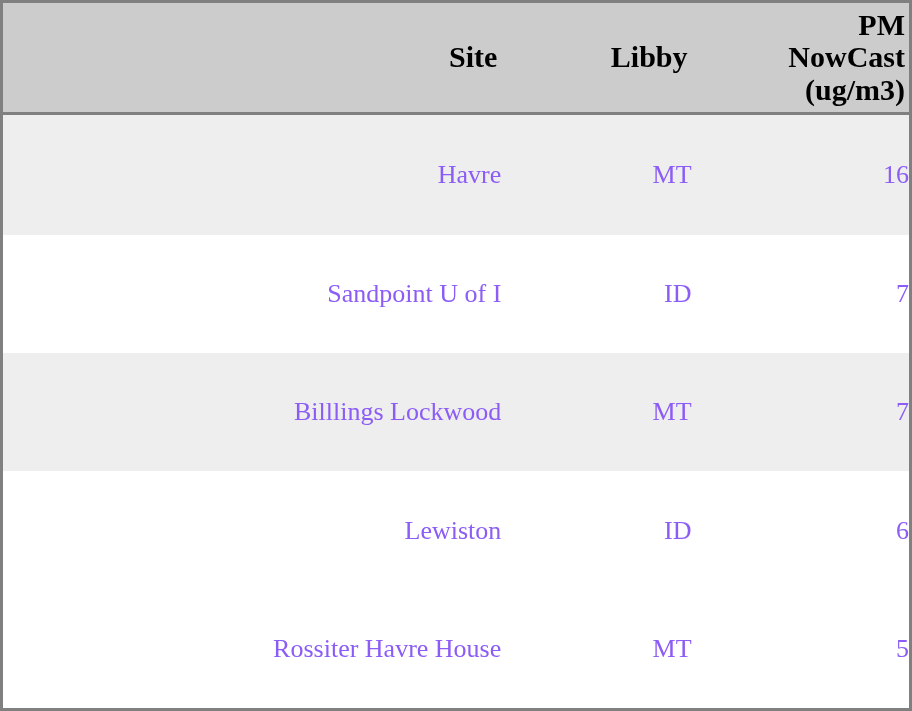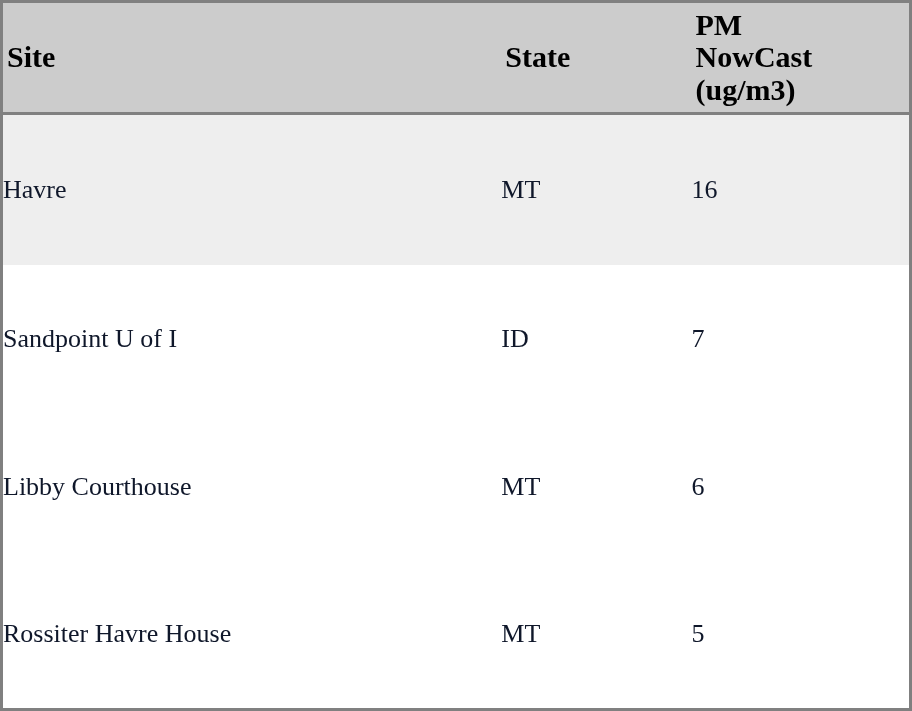--- a/index.html
+++ b/index.html
@@ -27,31 +27,31 @@
     table-layout: fixed;
   }
   thead tr {
     background: #cccccc;
   }
   thead th {
     font-family: "Liberation Serif", serif;
     font-weight: bold;
     font-size: 30px;
     color: #000000;
-    text-align: left;
+    text-align: right;
     vertical-align: middle;
     padding: 6px 4px;
     border-bottom: 3px solid #808080;
     line-height: 1.08;
   }
   tbody td {
     font-family: "Liberation Serif", serif;
     font-size: 26px;
-    color: #0f172a;
-    text-align: left;
+    color: #8b5cf6;
+    text-align: right;
     vertical-align: middle;
     padding: 0;
     height: 58px;
     border: none;
   }
   tbody tr.row-odd {
     background: #eeeeee;
   }
   tbody tr.row-even {
     background: #ffffff;
@@ -69,43 +69,48 @@
       <col class="col-site">
       <col class="col-state">
       <col class="col-value">
     </colgroup>
     <thead>
       <tr>
         <th>
           <span>Site</span>
         </th>
         <th>
-          <span>State</span>
+          <span>Libby</span>
         </th>
         <th>
           <span>PM</span><br>
           <span>NowCast</span><br>
           <span>(ug/m3)</span>
         </th>
       </tr>
     </thead>
     <tbody>
       <tr class="row-odd">
         <td>Havre</td>
         <td>MT</td>
         <td>16</td>
       </tr>
       <tr class="row-even">
         <td>Sandpoint U of I</td>
         <td>ID</td>
         <td>7</td>
       </tr>
+      <tr class="row-odd">
+        <td>Billlings Lockwood</td>
+        <td>MT</td>
+        <td>7</td>
+      </tr>
       <tr class="row-even">
-        <td>Libby Courthouse</td>
-        <td>MT</td>
+        <td>Lewiston</td>
+        <td>ID</td>
         <td>6</td>
       </tr>
       <tr class="row-even">
         <td>Rossiter Havre House</td>
         <td>MT</td>
         <td>5</td>
       </tr>
     </tbody>
   </table>
 </div>

